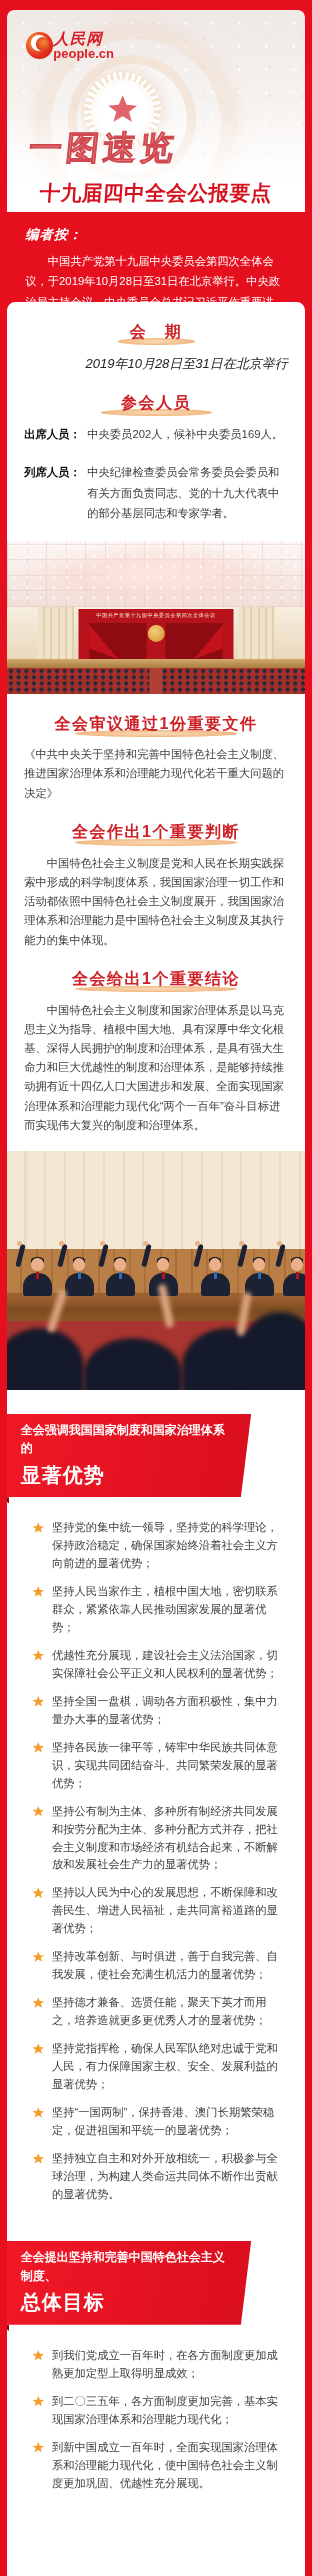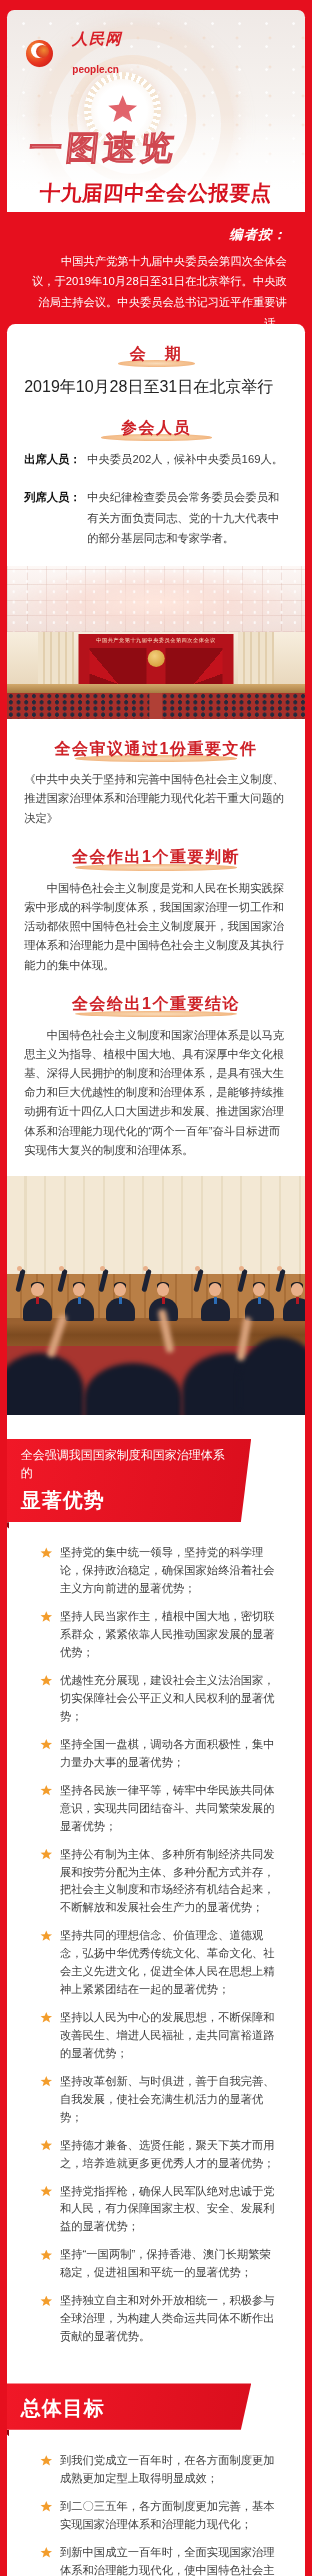--- a/index.html
+++ b/index.html
@@ -18,53 +18,53 @@
   .r1{left:31px;top:15.5px;width:170px;height:170px;border:13.4px solid rgba(238,216,198,.38);box-shadow:0 0 20.6px rgba(232,190,160,.35);}
   .r2{left:61px;top:45px;width:110px;height:110px;border:9.3px solid rgba(240,214,192,.5);background:rgba(255,255,255,.4);}
   .petal{left:77px;top:62px;width:77px;height:77px;position:absolute;border-radius:50%;
      background:repeating-conic-gradient(#f4e4d0 0deg 5deg,#ffffff 5deg 10deg);box-shadow:0 0 13.4px rgba(230,180,150,.5);}
   .petal-core{position:absolute;left:7.2px;top:7.2px;width:63px;height:63px;border-radius:50%;
      background:radial-gradient(circle,#fff 55%,#f7ece1 100%);}
   .star5{position:absolute;left:24px;top:23px;width:30px;height:29px;background:#df5b63;opacity:.95;
      clip-path:polygon(50% 0%,63% 33%,98% 36%,71% 57%,81% 92%,50% 72%,19% 92%,29% 57%,2% 36%,37% 33%);}
   .hero-fade{position:absolute;left:0;right:0;bottom:0;height:98px;background:linear-gradient(180deg,rgba(255,255,255,0),#ffffff 78%);}
 
-  .logo{position:absolute;left:19.6px;top:20.6px;display:flex;align-items:center;gap:19px;}
+  .logo{position:absolute;left:19.6px;top:20.6px;display:flex;align-items:center;gap:0;}
   .logo-mark{width:27px;height:27px;border-radius:50%;position:relative;
      background:radial-gradient(circle at 35% 35%,#f5a13c 0%,#e8351f 55%,#c01016 100%);}
   .logo-mark::before{content:"";position:absolute;left:5.2px;top:3.1px;width:15.5px;height:15.5px;border-radius:50%;background:#fff;}
   .logo-mark::after{content:"";position:absolute;left:9.3px;top:5.2px;width:13.4px;height:13.4px;border-radius:50%;
      background:radial-gradient(circle at 60% 40%,#f08a32,#d31a1b);}
   .logo-txt{line-height:1;}
   .logo-cn{font-size:15.5px;font-weight:700;color:#d8212a;font-style:oblique;letter-spacing:1px;}
-  .logo-en{font-size:10px;font-weight:700;color:#d8212a;margin-top:19px;}
+  .logo-en{font-size:13px;font-weight:700;color:#d8212a;margin-top:1px;}
 
   .hero-titles{position:absolute;left:0;right:0;bottom:5.2px;padding:0 15.5px;}
   .t-outline{font-size:33px;font-weight:700;color:#ffffff;-webkit-text-stroke:1px #d04850;
      text-shadow:0 0 0.5px #d04850;letter-spacing:4.1px;transform:skewX(-6deg);margin-left:7.2px;}
   .t-main{font-size:20.6px;font-weight:700;color:#d6121f;letter-spacing:0.5px;transform:skewX(-4deg);
      margin-top:8.2px;text-align:center;white-space:nowrap;}
 
   
-  .editor{height:112px;color:#fff;padding:13.4px 18.5px 0;box-sizing:border-box;text-align:right;}
+  .editor{height:90px;color:#fff;padding:13.4px 18.5px 0;box-sizing:border-box;}
   .ed-label{font-size:13.4px;font-weight:700;font-style:oblique;letter-spacing:1px;}
   .ed-p{font-size:11.3px;line-height:1.82;margin-top:7.2px;text-indent:2em;}
   .ed-p2{margin-top:9.3px;}
 
   
   .card{position:relative;background:#fff;border-radius:8.2px;height:2915px;overflow:hidden;
         padding:0 17.5px;box-sizing:border-box;}
 
   .sec-head{text-align:center;margin:19.6px 0 8.2px;position:relative;}
   .sec-head .h{display:inline-block;font-size:16px;font-weight:700;color:#ce2127;letter-spacing:1.5px;position:relative;z-index:1;}
   .swoosh{margin:-4.6px auto 0;height:6.7px;border-radius:50%;
      background:radial-gradient(ellipse at center,#f9dcba 0%,#f3bd8a 60%,#eda064 100%);}
   .sw-1{width:77px;} .sw-2{width:111px;} .sw-3{width:162px;}
 
-  .center-text{text-align:left;font-size:16px;color:#222;margin:10.3px 0 17.5px;}
+  .center-text{text-align:right;font-size:13px;color:#222;margin:10.3px 0 17.5px;font-style:italic;}
 
   .att-row{display:flex;font-size:11.3px;line-height:1.82;margin:0 0 17.5px;}
   .att-label{flex:none;width:63px;font-weight:700;color:#111;}
   .att-text{color:#3c3c3c;}
 
   .para{font-size:11.3px;line-height:1.7;color:#3e3e3e;margin:8.2px 0 15.5px;}
   .indent{text-indent:2em;}
 
   .photo{margin:13.4px -17.5px;position:relative;overflow:hidden;}
   
@@ -115,24 +115,24 @@
   .fg{position:absolute;border-radius:50% 50% 20% 20%;background:#141a2b;filter:blur(2.6px);}
   .fg-arm{position:absolute;width:8.2px;height:44px;border-radius:5.2px;background:#d9a27c;filter:blur(2.1px);}
 
   
   .ribbon{position:relative;margin:24px 0 15.5px -23px;width:250px;background:linear-gradient(100deg,#f11827,#da0e1d);
      padding:7.2px 24px 8.2px 19.6px;box-sizing:border-box;color:#fff;
      clip-path:polygon(0 0,100% 0,calc(100% - 10.3px) 100%,0 100%);}
   .ribbon::after{content:"";position:absolute;left:0;bottom:0;width:0;height:0;}
   .rib-fold{width:8.2px;height:6.7px;background:#8e0a12;margin:-15.5px 0 15.5px -23px;
      clip-path:polygon(0 0,100% 0,100% 100%);}
-  .b-line{font-size:12px;line-height:1.55;font-weight:400;}
+  .b-line{font-size:12px;line-height:1.55;font-weight:700;}
   .b-emph{font-size:20px;font-weight:800;margin-top:4.1px;letter-spacing:1px;}
 
-  ul.bullets{list-style:none;margin:12px;padding:0 0 3.1px 4.1px;}
+  ul.bullets{list-style:none;margin:4px;padding:0 0 3.1px 4.1px;}
   ul.bullets li{display:flex;gap:7.7px;margin:0 0 10.3px;}
   .star{flex:none;width:12px;height:11.3px;margin-top:3.1px;background:#f39d2c;
      clip-path:polygon(50% 0%,63% 33%,98% 36%,71% 57%,81% 92%,50% 72%,19% 92%,29% 57%,2% 36%,37% 33%);}
   .b-text{font-size:11.3px;line-height:1.58;color:#3e3e3e;}
 </style>
 </head>
 <body>
 
 <div class="poster">
   <div class="inner">
@@ -218,21 +218,21 @@
       <div class="sec-head">
         <span class="h">全会作出1个重要判断</span>
         <div class="swoosh sw-3"></div>
       </div>
       <div class="para indent">中国特色社会主义制度是党和人民在长期实践探索中形成的科学制度体系，我国国家治理一切工作和活动都依照中国特色社会主义制度展开，我国国家治理体系和治理能力是中国特色社会主义制度及其执行能力的集中体现。</div>
 
       <div class="sec-head">
         <span class="h">全会给出1个重要结论</span>
         <div class="swoosh sw-3"></div>
       </div>
-      <div class="para indent">中国特色社会主义制度和国家治理体系是以马克思主义为指导、植根中国大地、具有深厚中华文化根基、深得人民拥护的制度和治理体系，是具有强大生命力和巨大优越性的制度和治理体系，是能够持续推动拥有近十四亿人口大国进步和发展、推进国家治理体系和治理能力现代化的“两个一百年”奋斗目标进而实现伟大复兴的制度和治理体系。</div>
+      <div class="para indent">中国特色社会主义制度和国家治理体系是以马克思主义为指导、植根中国大地、具有深厚中华文化根基、深得人民拥护的制度和治理体系，是具有强大生命力和巨大优越性的制度和治理体系，是能够持续推动拥有近十四亿人口大国进步和发展、全面实现国家治理体系和治理能力现代化“两个一百年”奋斗目标进而实现伟大复兴的制度和治理体系。</div>
 
       <div class="photo ph2">
         <div class="ph2-wallpat"></div>
         <div class="ph2-wood"></div>
         <div class="ph2-desk"></div>
         <div class="ph2-floor"></div>
         <div class="leader" style="left:14.4px;">
             <div class="l-arm"></div>
             <div class="l-hand"></div>
             <div class="l-hair"></div>
@@ -322,24 +322,20 @@
           <li>
             <span class="star"></span>
             <span class="b-text">坚持各民族一律平等，铸牢中华民族共同体意识，实现共同团结奋斗、共同繁荣发展的显著优势；</span>
           </li>
           <li>
             <span class="star"></span>
             <span class="b-text">坚持公有制为主体、多种所有制经济共同发展和按劳分配为主体、多种分配方式并存，把社会主义制度和市场经济有机结合起来，不断解放和发展社会生产力的显著优势；</span>
           </li>
           <li>
             <span class="star"></span>
-            <span class="b-text">坚持共同的理想信念、价值理念、道德观念，弘扬中华优秀传统文化、革命文化、社会主义先进文化，促进全体人民在思想上精神上紧紧团结在一起的显著优势；</span>
-          </li>
-          <li>
-            <span class="star"></span>
             <span class="b-text">坚持以人民为中心的发展思想，不断保障和改善民生、增进人民福祉，走共同富裕道路的显著优势；</span>
           </li>
           <li>
             <span class="star"></span>
             <span class="b-text">坚持改革创新、与时俱进，善于自我完善、自我发展，使社会充满生机活力的显著优势；</span>
           </li>
           <li>
             <span class="star"></span>
             <span class="b-text">坚持德才兼备、选贤任能，聚天下英才而用之，培养造就更多更优秀人才的显著优势；</span>
           </li>
@@ -351,20 +347,21 @@
             <span class="star"></span>
             <span class="b-text">坚持“一国两制”，保持香港、澳门长期繁荣稳定，促进祖国和平统一的显著优势；</span>
           </li>
           <li>
             <span class="star"></span>
             <span class="b-text">坚持独立自主和对外开放相统一，积极参与全球治理，为构建人类命运共同体不断作出贡献的显著优势。</span>
           </li>
         </ul>
 
       <div class="ribbon">
+        <div class="b-line">全会提出坚持和完善中国特色社会主义制度、</div>
         <div class="b-emph">总体目标</div>
       </div>
       <div class="rib-fold"></div>
       <ul class="bullets">
           <li>
             <span class="star"></span>
             <span class="b-text">到我们党成立一百年时，在各方面制度更加成熟更加定型上取得明显成效；</span>
           </li>
           <li>
             <span class="star"></span>

